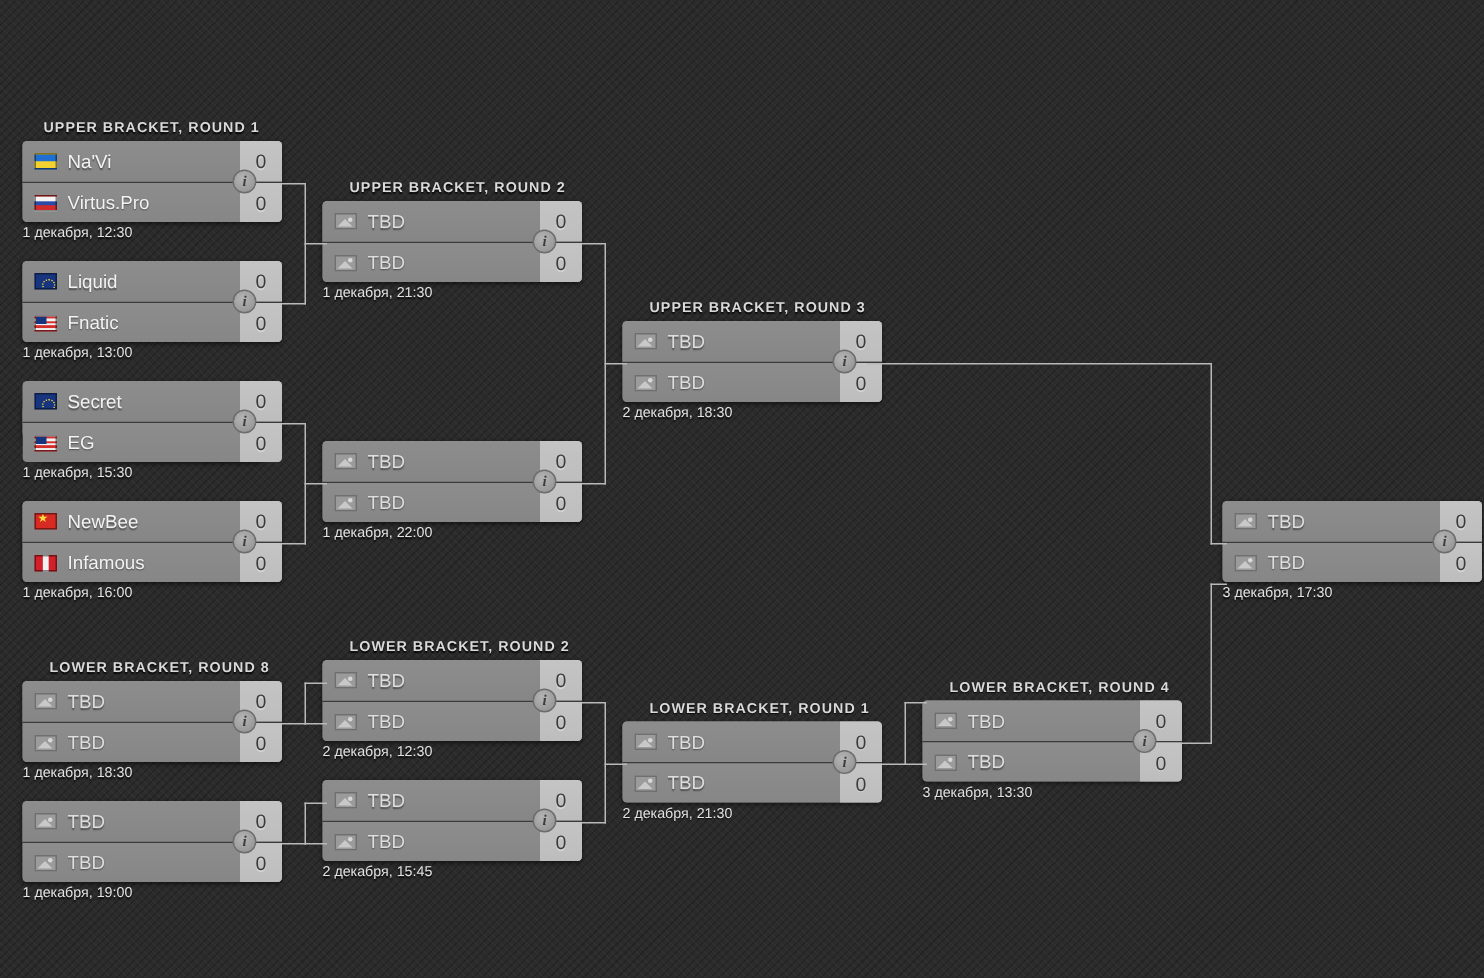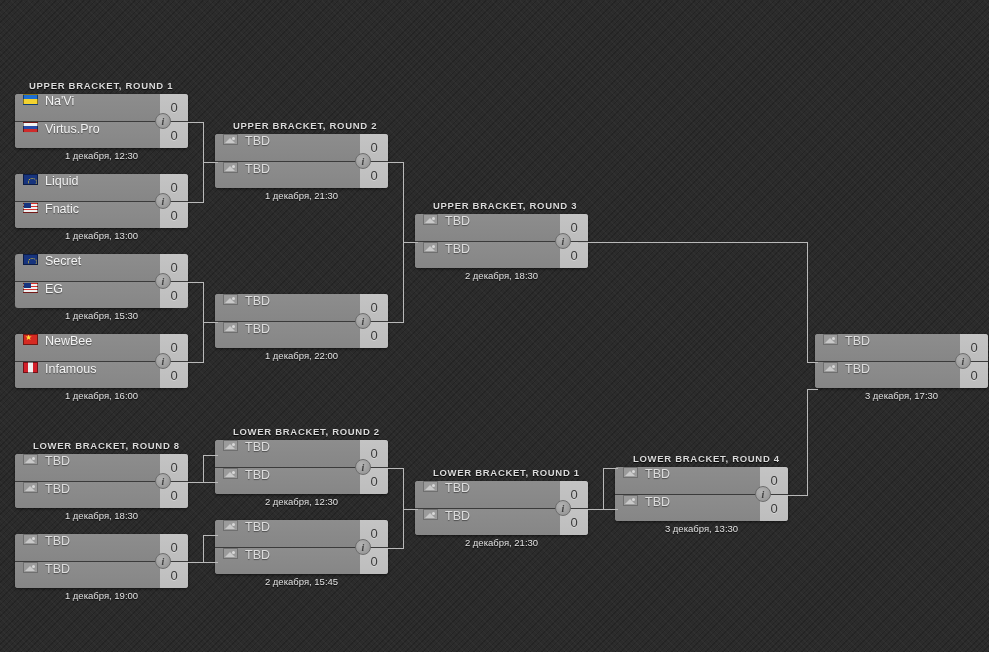--- a/index.html
+++ b/index.html
@@ -58,21 +58,21 @@
     height: 54px;
     border-radius: 3px;
     background: #8e8e8e;
     box-shadow: 0 1px 3px rgba(0,0,0,0.55);
     overflow: visible;
   }
 
   .row {
     position: relative;
     display: flex;
-    align-items: flex-start;
+    align-items: center;
     height: 27px;
     background: linear-gradient(to bottom, #8d8d8d 0%, #868686 100%);
     color: #f2f2f2;
   }
   .row.top { border-radius: 3px 3px 0 0; }
   .row.bottom { border-radius: 0 0 3px 3px; border-top: 1px solid #3b3b3b; }
 
   .flag {
     width: 15px;
     height: 11px;
@@ -187,21 +187,20 @@
     color: #3d3d3d;
     z-index: 5;
     cursor: pointer;
   }
 
   .match-time {
     position: absolute;
     top: 56px;
     left: 0;
     width: 173px;
-    text-align: center;
     font-size: 9.5px;
     color: #e2e2e2;
     white-space: nowrap;
     text-shadow: 0 1px 1px rgba(0,0,0,0.85);
   }
 
   
   .conn {
     position: absolute;
     background: #b9b9b9;

